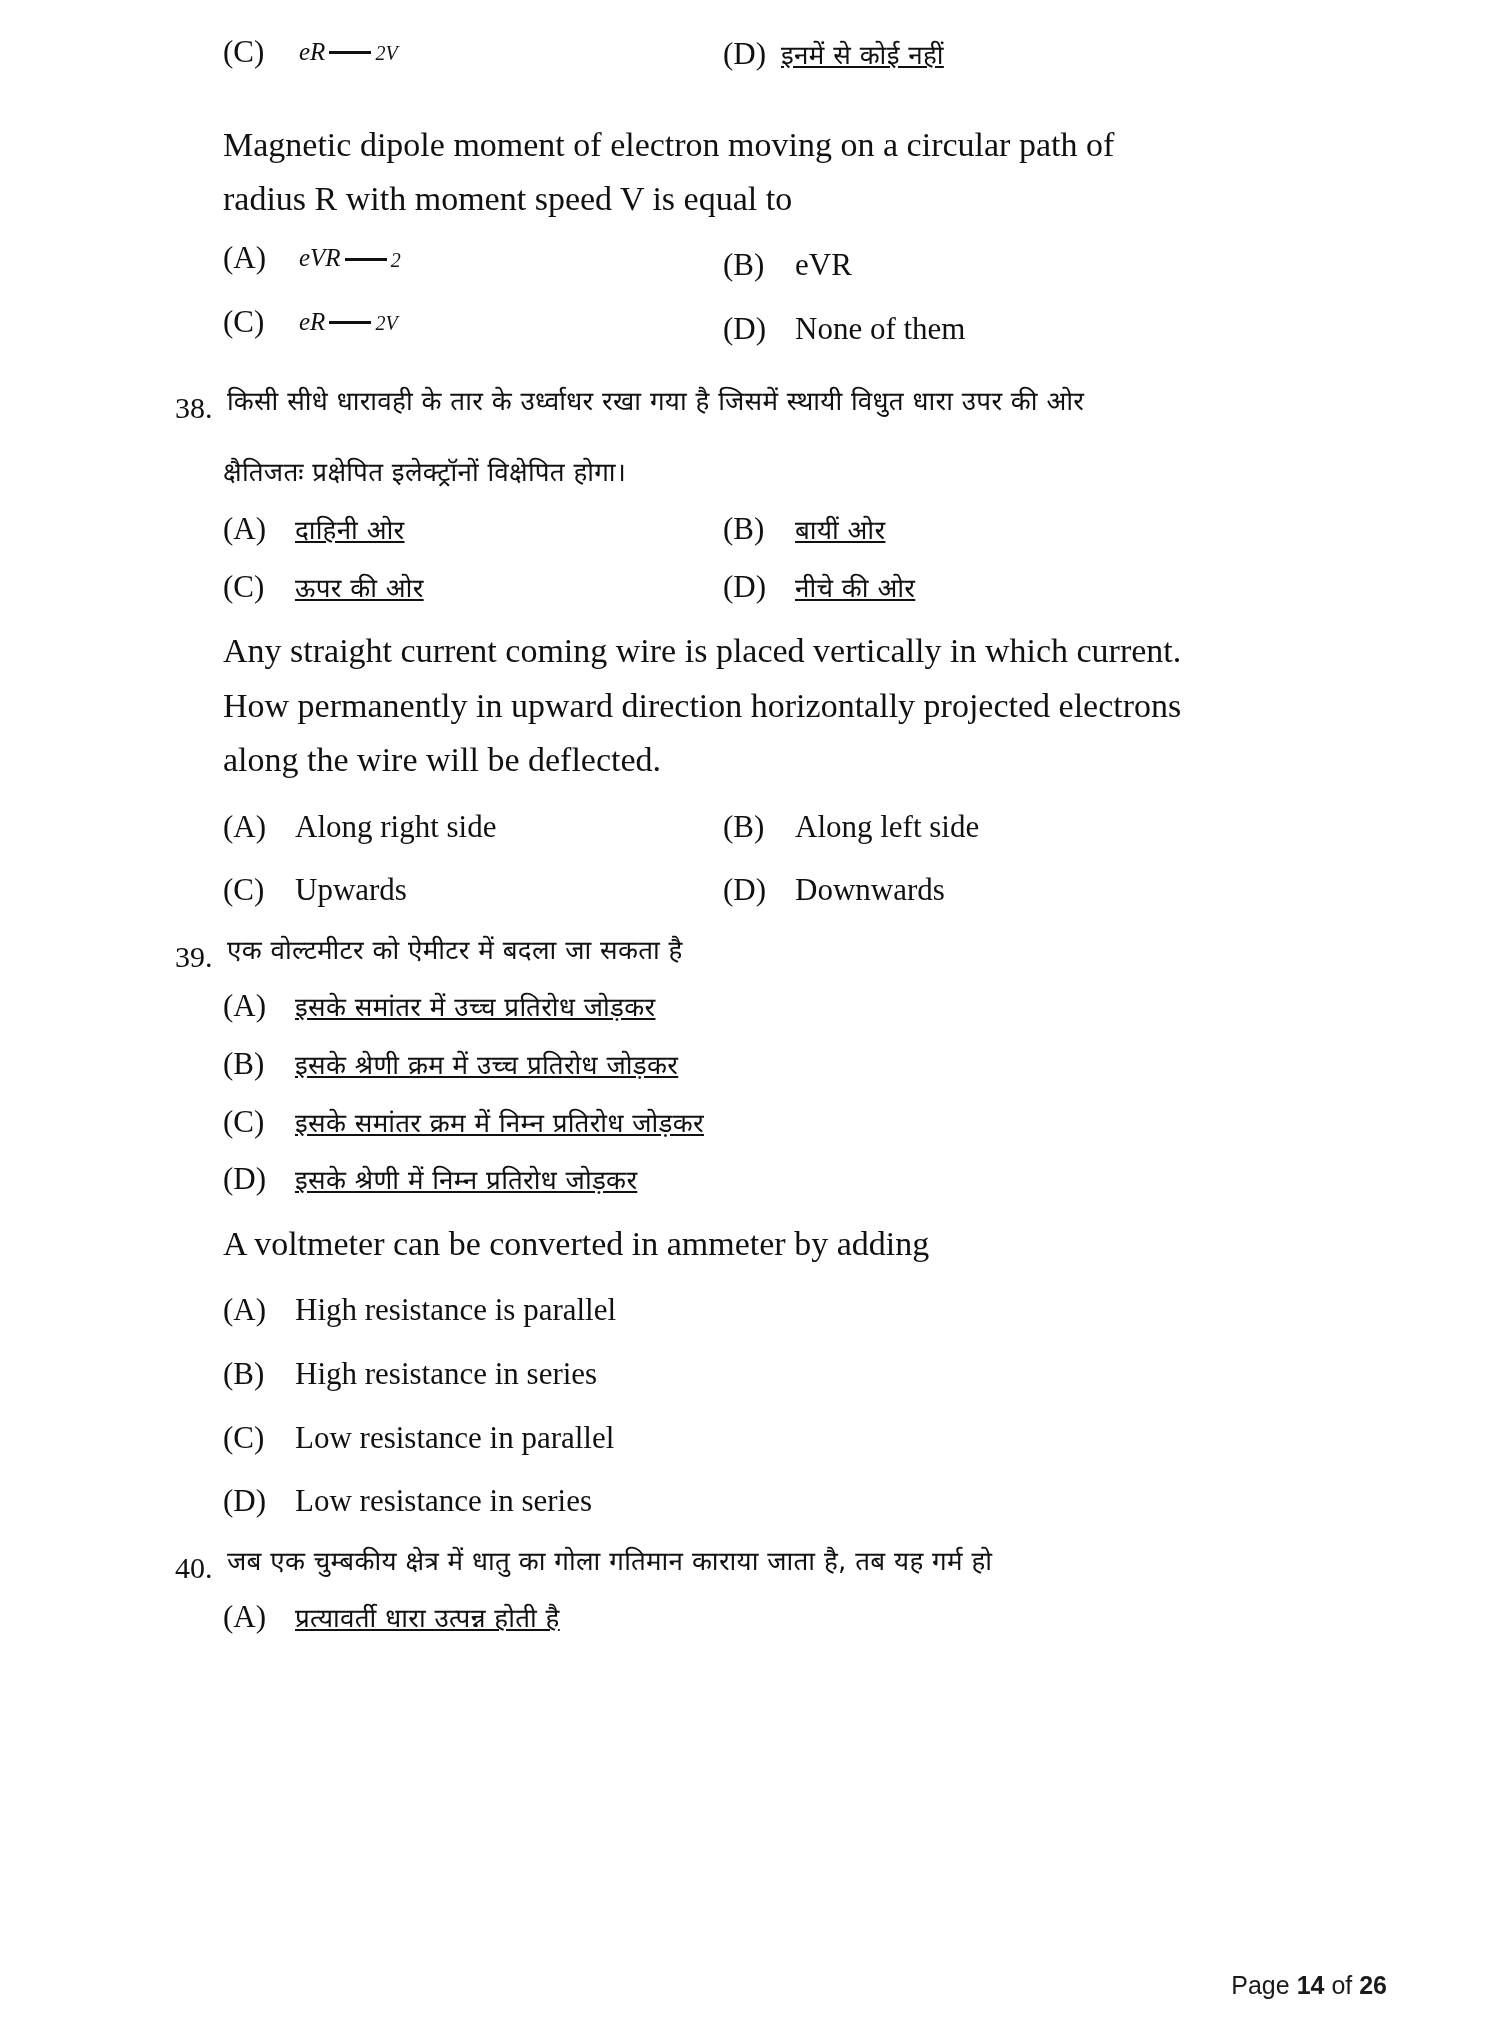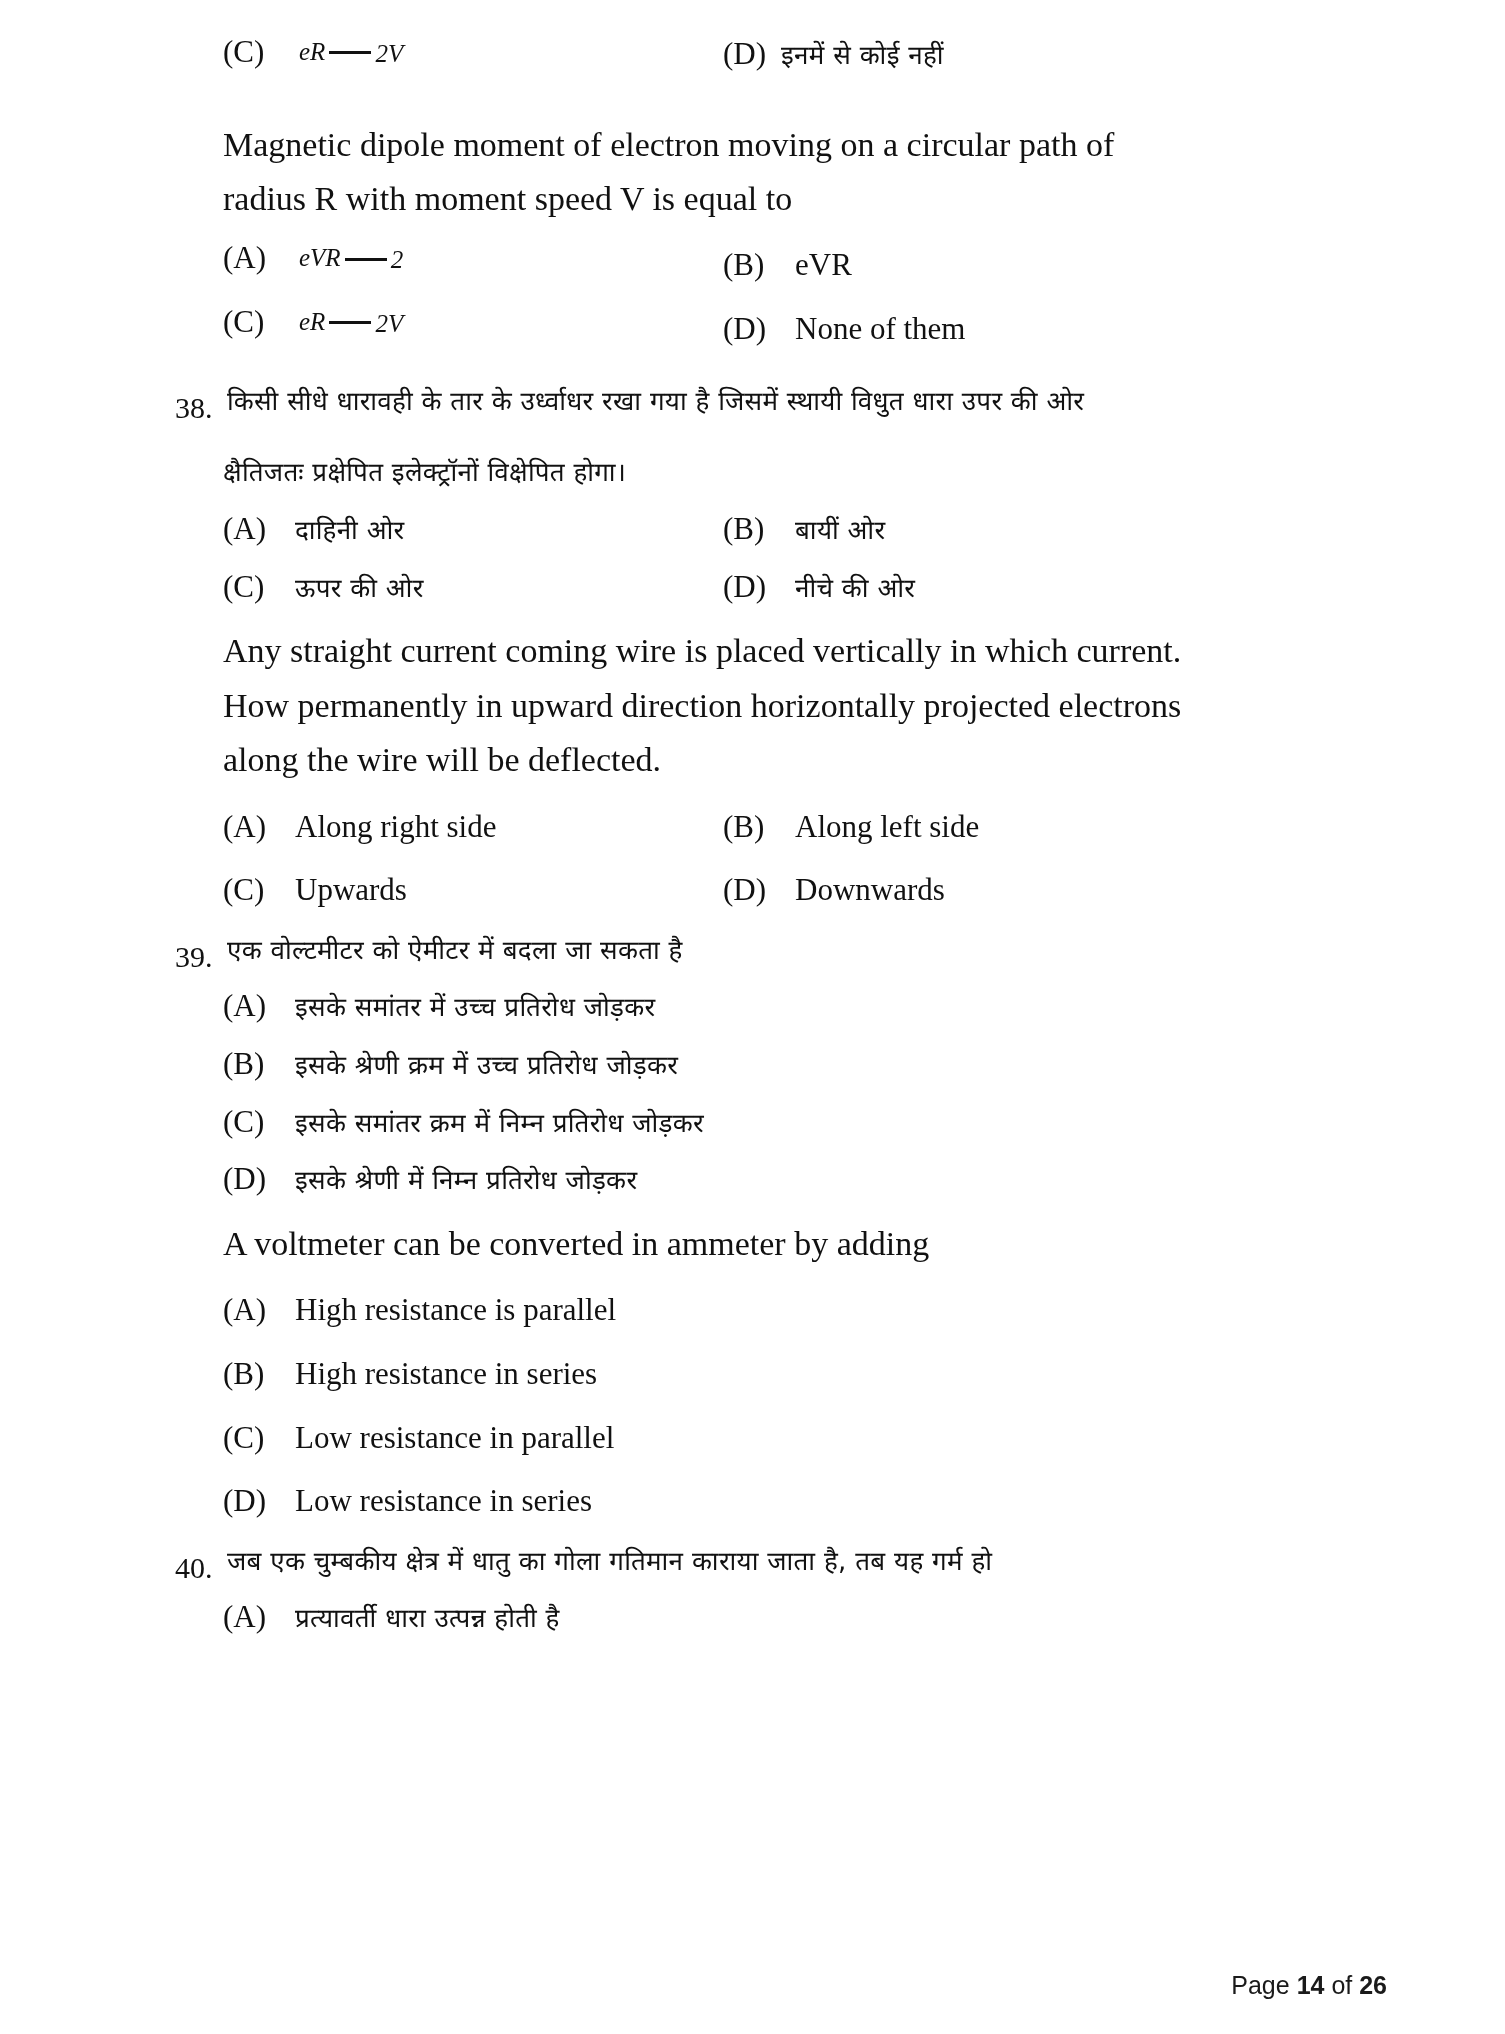--- a/index.html
+++ b/index.html
@@ -72,21 +72,21 @@
   .opt-full  { width: 100%; }
   .opt-label {
     flex: 0 0 auto;
     min-width: 72px;
     font-family: "Liberation Serif", "DejaVu Serif", serif;
     font-size: 31px;
   }
   .opt-label.tight { min-width: 58px; }
   .opt-body { flex: 1 1 auto; }
   .opt-body.en { font-size: 31px; }
-  .opt-body.hi { font-size: 26px; font-family: "DejaVu Sans", sans-serif; }
+  .opt-body.hi { font-size: 26px; font-family: "DejaVu Sans", sans-serif; text-decoration: underline; }
 
   
   .frac {
     display: inline-flex;
     flex-direction: row;
     align-items: center;
     vertical-align: middle;
     font-style: italic;
     font-family: "Liberation Serif", "DejaVu Serif", serif;
     line-height: 1.05;
@@ -97,21 +97,21 @@
     font-size: 25px;
     padding: 0 4px 1px 4px;
   }
   .frac .bar {
     width: 100%;
     min-width: 42px;
     height: 3px;
     background: #111111;
   }
   .frac .den {
-    font-size: 25px;
+    font-size: 20px;
     padding: 2px 4px 0 4px;
   }
 
   .row-gap-s  { height: 14px; }
   .row-gap-m  { height: 26px; }
   .row-gap-l  { height: 40px; }
 
   .footer {
     position: absolute;
     right: 118px;

